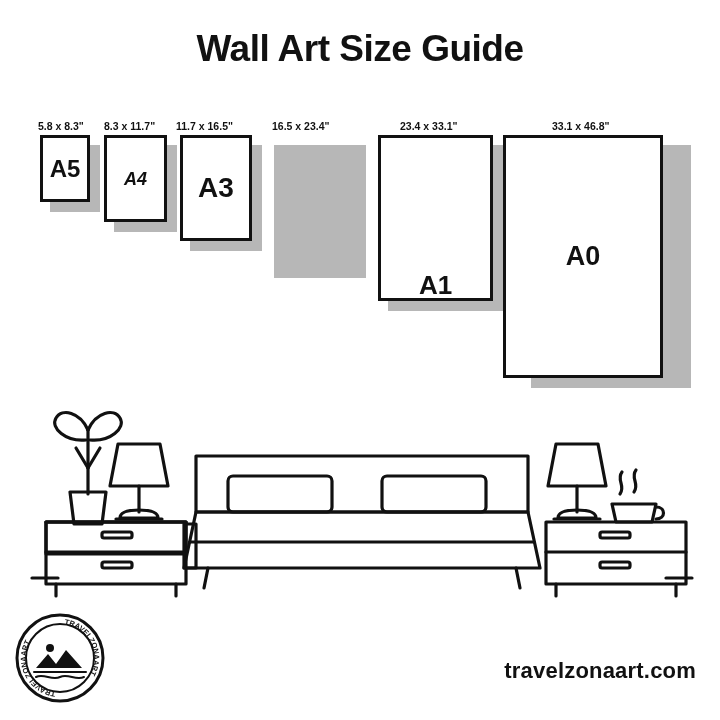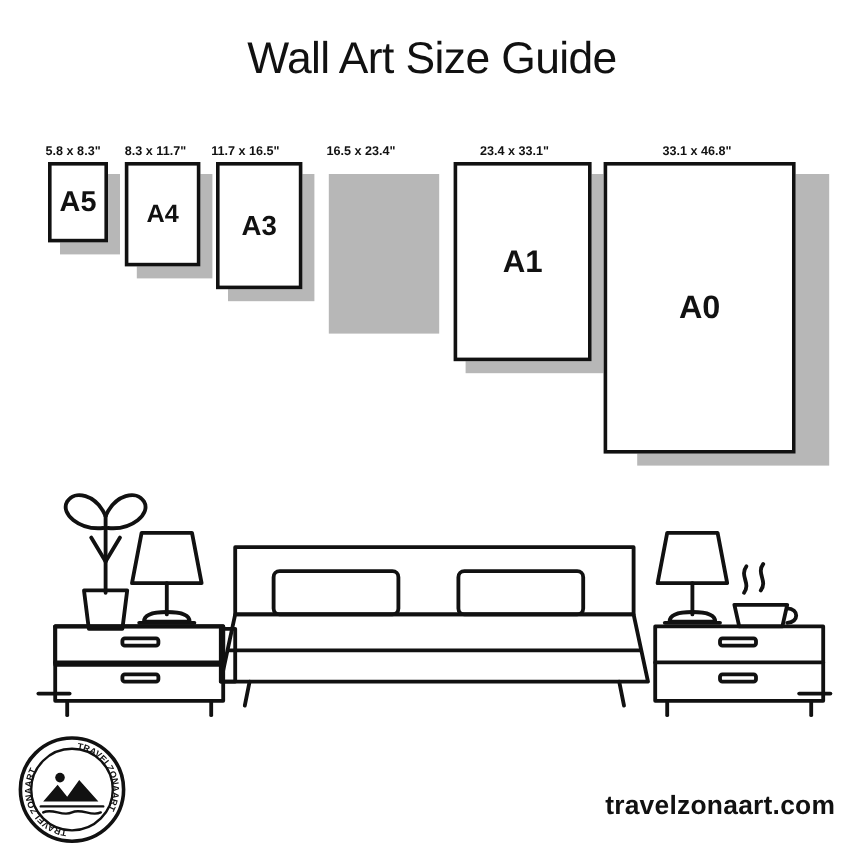--- a/index.html
+++ b/index.html
@@ -22,21 +22,21 @@
   }
 
   
   .title {
     position: absolute;
     top: 28px;
     left: 0;
     width: 720px;
     text-align: center;
     font-size: 37px;
-    font-weight: normal;
+    font-weight: bold;
     letter-spacing: -0.5px;
     color: #111111;
   }
 
   
   .frame-area {
     position: absolute;
     left: 0;
     top: 0;
     width: 720px;
@@ -103,32 +103,32 @@
   <div class="title">Wall Art Size Guide</div>
 
   <div class="frame-area" id="frame-area">
       <div class="frame-shadow" style="left: 50px; top: 145px; width: 50px; height: 67px; background: rgb(183, 183, 183);"></div>
       <div class="frame" style="left: 40px; top: 135px; width: 50px; height: 67px;">
         <span class="frame-label" style="font-size: 24px; text-align: right;">A5</span>
       </div>
       <div class="dim-label" style="left: 38px; top: 120px;">5.8 x 8.3"</div>
       <div class="frame-shadow" style="left: 114px; top: 145px; width: 63px; height: 87px; background: rgb(183, 183, 183);"></div>
       <div class="frame" style="left: 104px; top: 135px; width: 63px; height: 87px;">
-        <span class="frame-label" style="font-size: 21px;">A4</span>
+        <span class="frame-label" style="font-size: 18px; font-style: italic;">A4</span>
       </div>
       <div class="dim-label" style="left: 104px; top: 120px;">8.3 x 11.7"</div>
       <div class="frame-shadow" style="left: 190px; top: 145px; width: 72px; height: 106px; background: rgb(183, 183, 183);"></div>
       <div class="frame" style="left: 180px; top: 135px; width: 72px; height: 106px;">
-        <span class="frame-label" style="font-size: 23px;">A3</span>
+        <span class="frame-label" style="font-size: 28px;">A3</span>
       </div>
       <div class="dim-label" style="left: 176px; top: 120px;">11.7 x 16.5"</div>
       <div class="frame-shadow" style="left: 274px; top: 145px; width: 92px; height: 133px; background: rgb(183, 183, 183);"></div>
       <div class="dim-label" style="left: 272px; top: 120px;">16.5 x 23.4"</div>
       <div class="frame-shadow" style="left: 388px; top: 145px; width: 115px; height: 166px; background: rgb(183, 183, 183);"></div>
-      <div class="frame" style="left: 378px; top: 135px; width: 115px; height: 166px;">
+      <div class="frame" style="left: 378px; top: 135px; width: 115px; height: 166px; align-items: flex-end;">
         <span class="frame-label" style="font-size: 26px;">A1</span>
       </div>
       <div class="dim-label" style="left: 400px; top: 120px;">23.4 x 33.1"</div>
       <div class="frame-shadow" style="left: 531px; top: 145px; width: 160px; height: 243px; background: rgb(183, 183, 183);"></div>
       <div class="frame" style="left: 503px; top: 135px; width: 160px; height: 243px;">
         <span class="frame-label" style="font-size: 27px;">A0</span>
       </div>
       <div class="dim-label" style="left: 552px; top: 120px;">33.1 x 46.8"</div>
     </div>
 

